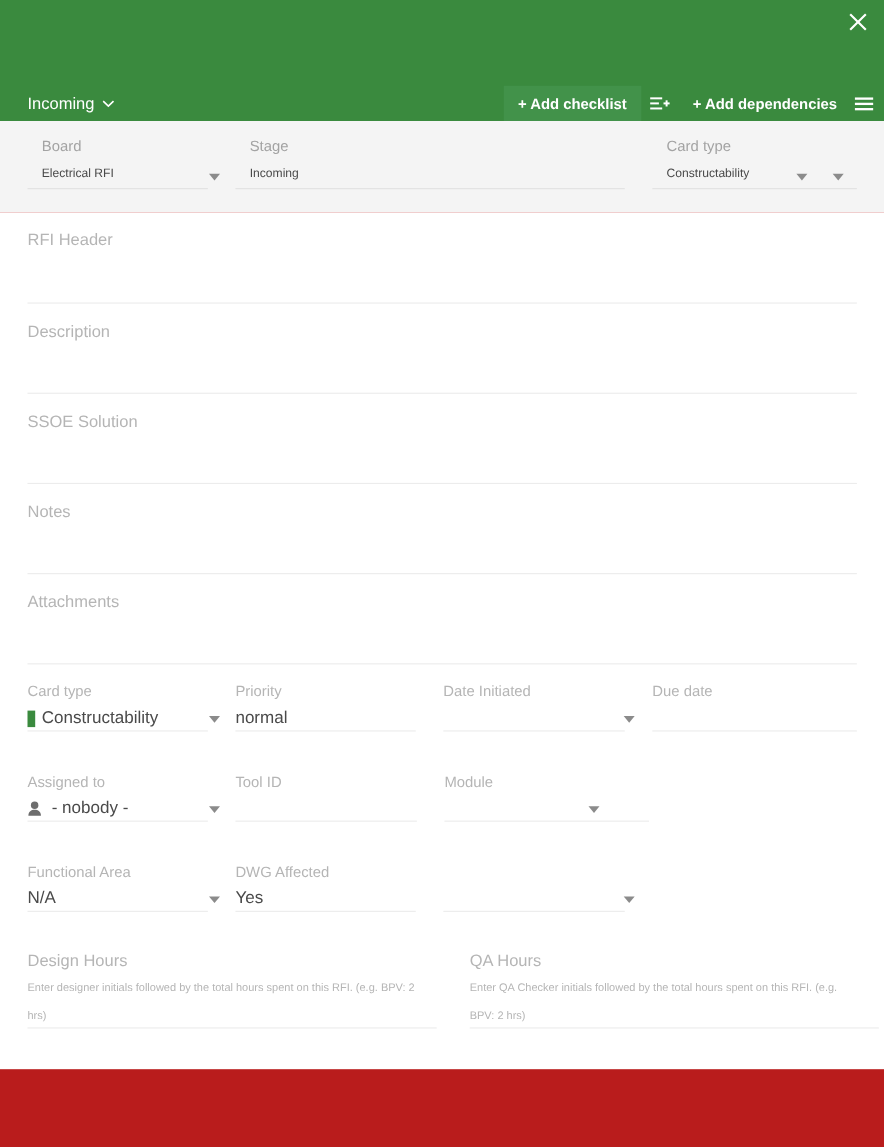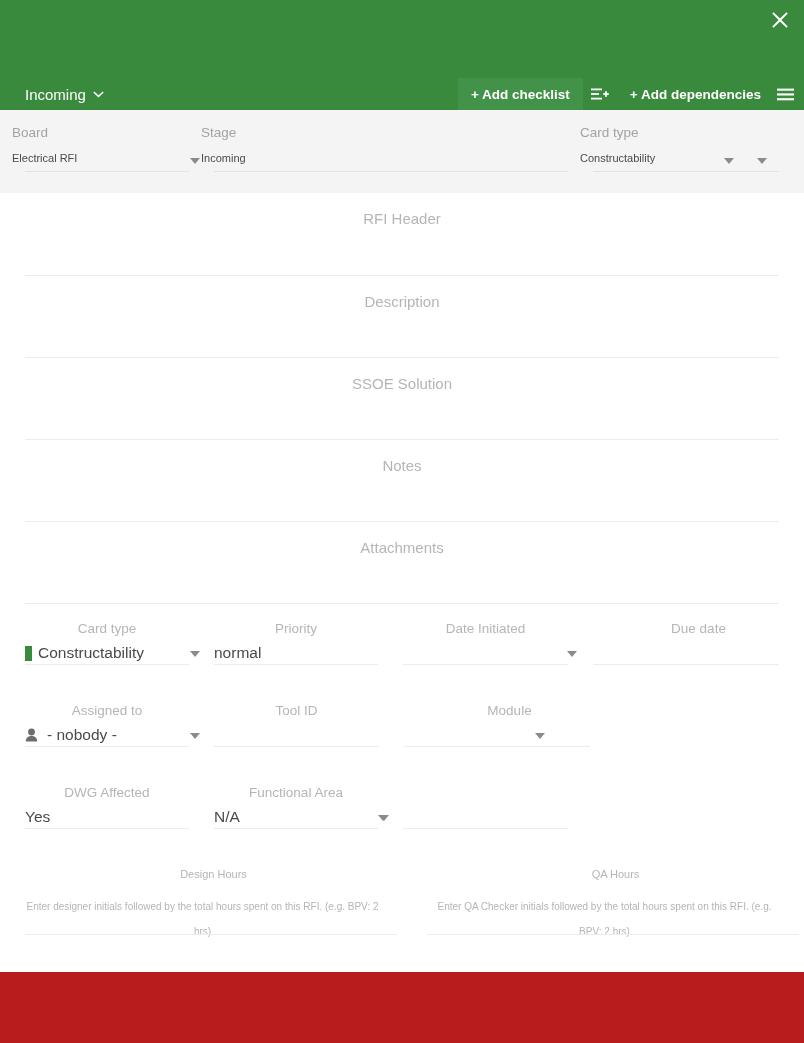--- a/index.html
+++ b/index.html
@@ -72,21 +72,21 @@
 
   
   .selector-strip {
     position: absolute; top: 110px; left: 0;
     width: 804px; height: 83px;
     background: #f4f4f4;
     display: flex;
   }
   .sel-cell {
     position: relative;
-    padding: 15px 0 0 12px;
+    padding: 15px 0 0 38px;
     height: 83px;
   }
   .sel-cell.w1 { width: 189px; }
   .sel-cell.w2 { width: 379px; }
   .sel-cell.w3 { width: 236px; }
   .sel-label {
     color: #a3a3a3;
     font-size: 13.5px;
     line-height: 16px;
     margin-bottom: 7px;
@@ -113,21 +113,20 @@
   .sel-cell .caret { bottom: 29px; }
   .sel-cell.w1 .caret { left: 190px; }
   .sel-cell.w2 .caret { left: 568px; }
   .sel-cell.w3 .caret { left: 156px; }
 
   
   .form-card {
     position: absolute; top: 193px; left: 0;
     width: 804px; height: 779px;
     background: #ffffff;
-    text-align: center;
   }
 
   
   .tblock {
     position: relative;
     height: 82px;
     margin: 0 25px;
     border-bottom: 1px solid #ececec;
   }
   .tblock:first-child { height: 83px; }
@@ -198,23 +197,23 @@
   
   .hours-row { display: flex; height: 95px; }
   .hcell {
     position: relative;
     width: 402px;
     padding: 16px 0 0 25px;
     height: 95px;
   }
   .h-label {
     color: #b5b5b5;
-    font-size: 11px;
+    font-size: 15px;
     line-height: 16px;
-    margin-bottom: 12px;
+    margin-bottom: 4px;
   }
   .h-placeholder {
     color: #b5b5b5;
     font-size: 10px;
     line-height: 25px;
     width: 355px;
     cursor: text;
   }
   .h-underline {
     position: absolute; bottom: 10px; left: 25px;
@@ -370,29 +369,29 @@
       </div>
       <div class="fcell c4">
         <div class="f-label">Module</div>
         <div class="f-value"></div>
         <div class="caret fc"></div>
         <div class="f-underline"></div>
       </div>
     </div>
 
     <div class="frow">
+      <div class="fcell c1">
+        <div class="f-label">Functional Area</div>
+        <div class="f-value">N/A</div>
+        <div class="caret fc"></div>
+        <div class="f-underline"></div>
+      </div>
       <div class="fcell c2">
         <div class="f-label">DWG Affected</div>
         <div class="f-value">Yes</div>
-        <div class="caret fc"></div>
-        <div class="f-underline"></div>
-      </div>
-      <div class="fcell c1">
-        <div class="f-label">Functional Area</div>
-        <div class="f-value">N/A</div>
         <div class="caret fc"></div>
         <div class="f-underline"></div>
       </div>
       <div class="fcell c3">
         <div class="f-label"></div>
         <div class="f-value"></div>
         <div class="f-underline"></div>
       </div>
     </div>
 

